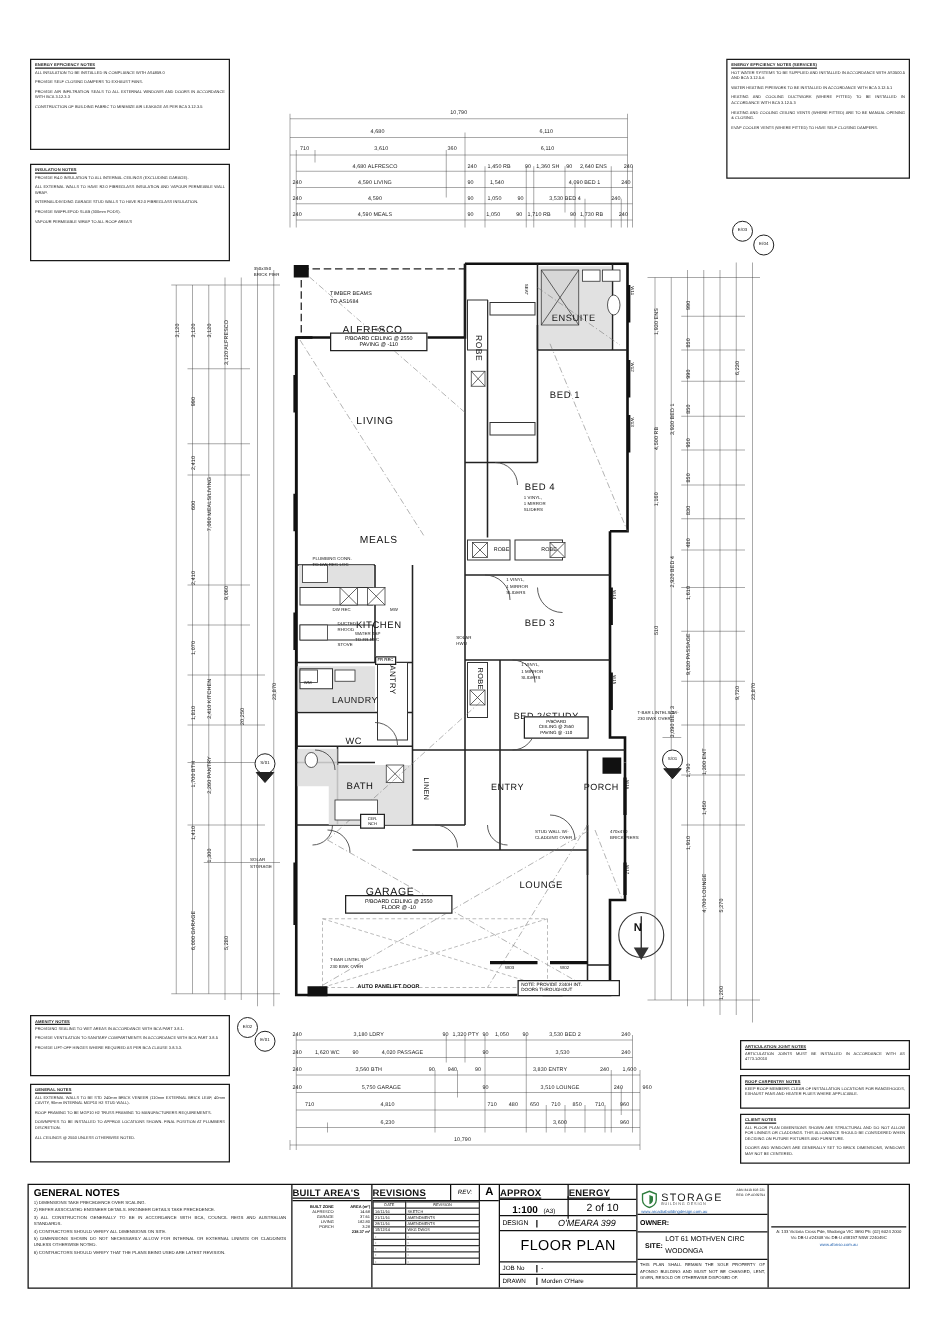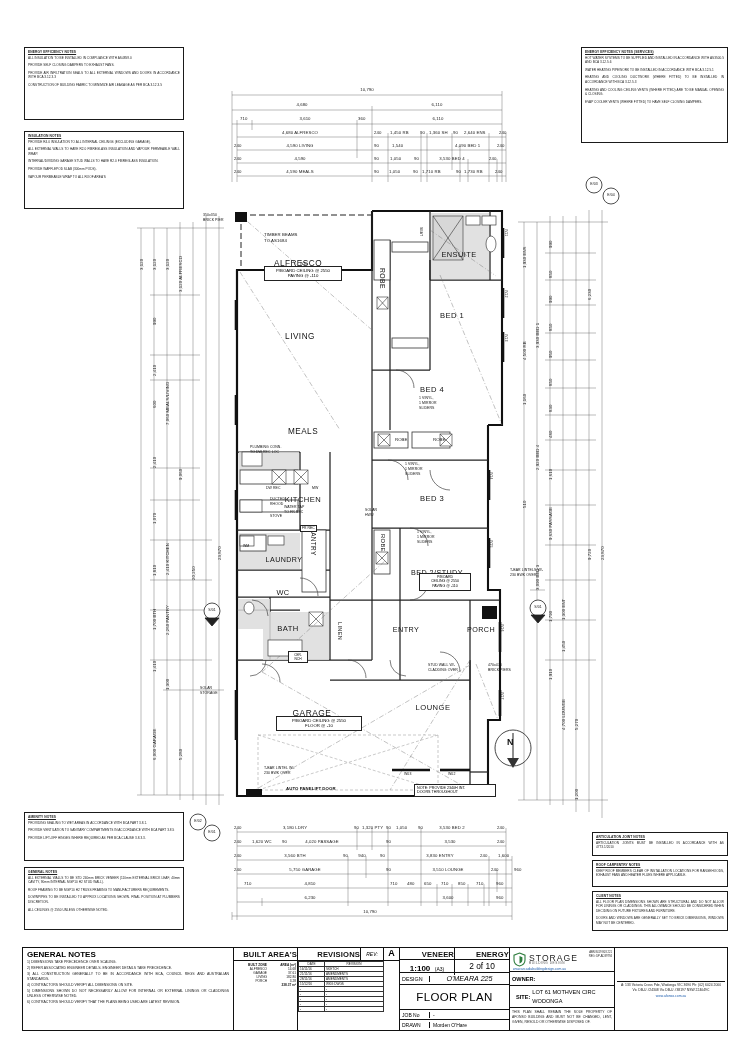--- a/index.html
+++ b/index.html
@@ -81,21 +81,21 @@
     width: 706px; height: 84px;
     border: 1.4px solid #111;
     background: #fff;
     display: flex;
   }
   .tb-cell { border-right: 1.1px solid #111; position: relative; }
   .tb-cell:last-child { border-right: none; }
 
   .tb-head {
     font-size: 7.6px; font-weight: bold; letter-spacing: .02em;
-    text-align: right; color:#111;
+    text-align: left; color:#111;text-decoration:underline;
   }
   .gn-title { font-size: 8px; font-weight: bold; padding: 2px 0 1px 4px; }
   .gn-list { font-size: 3.5px; line-height:1.5; padding: 0 4px 0 4px; text-align: justify; color:#222;}
   .gn-list div { margin-bottom: .6px; }
 
   table.mini-tbl { border-collapse: collapse; width:100%; font-size:3.2px; }
   table.mini-tbl td, table.mini-tbl th {
     border: .7px solid #333; padding: 0 1px; color:#111; font-weight: normal;
   }
 
@@ -815,33 +815,33 @@
         <tr>
               <td>-</td>
               <td>-</td>
             </tr>
       </tbody>
         </table>
     </div>
 
     <div class="tb-cell" style="width:110px; display:flex; flex-direction:column;">
       <div style="display:flex; border-bottom:1.1px solid #111; height:12px;">
-        <div class="tb-head" style="flex:1; border-right:1.1px solid #111; padding-top:2px;">VENEER</div>
+        <div class="tb-head" style="flex:1; border-right:1.1px solid #111; padding-top:2px;">APPROX</div>
         <div class="tb-head" style="flex:1; padding-top:2px;">ENERGY</div>
       </div>
       <div style="display:flex; border-bottom:1.1px solid #111; height:13px; align-items:center;">
         <div style="flex:1; border-right:1.1px solid #111; text-align:center;">
           <span style="font-size:8px; font-weight:bold;">1:100</span>
           <span style="font-size:5px;">(A3)</span>
         </div>
         <div style="flex:1; text-align:center; font-size:8.4px;">2 of 10</div>
       </div>
       <div style="display:flex; border-bottom:1.1px solid #111; height:12px; align-items:center;">
         <div style="width:30px; border-right:1.1px solid #111; font-size:5.4px; padding-left:2px;">DESIGN</div>
-        <div style="flex:1; text-align:center; font-size:7.2px; font-style:italic;">O'MEARA 225</div>
+        <div style="flex:1; text-align:center; font-size:7.2px; font-style:italic;">O'MEARA 399</div>
       </div>
       <div style="flex:1; display:flex; align-items:center; justify-content:center; border-bottom:1.1px solid #111;">
         <span style="font-size:11.5px; letter-spacing:.03em;">FLOOR PLAN</span>
       </div>
       <div style="display:flex; height:10px; border-bottom:1.1px solid #111; align-items:center;">
         <div style="width:30px; border-right:1.1px solid #111; font-size:5px; padding-left:2px;">JOB No</div>
         <div style="flex:1; font-size:5px; padding-left:3px;">-</div>
       </div>
       <div style="display:flex; height:10px; align-items:center;">
         <div style="width:30px; border-right:1.1px solid #111; font-size:5px; padding-left:2px;">DRAWN</div>

